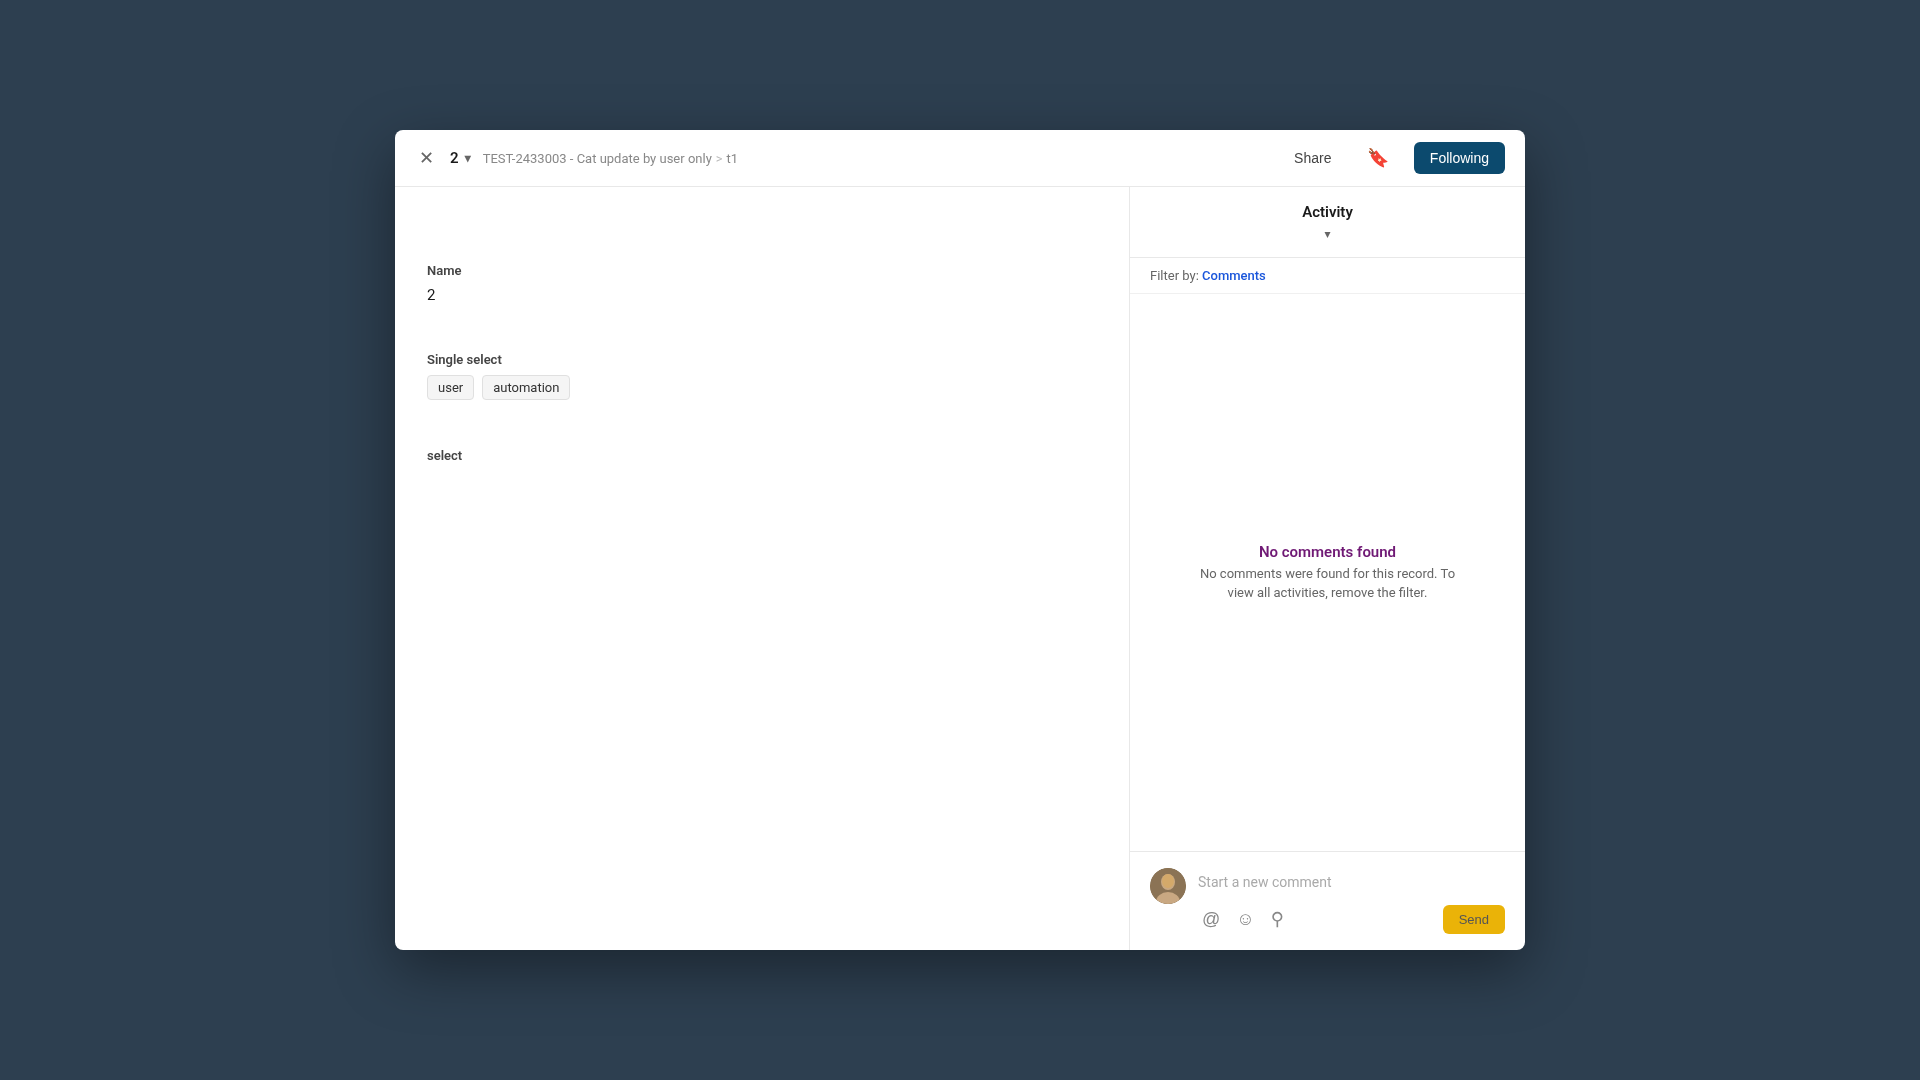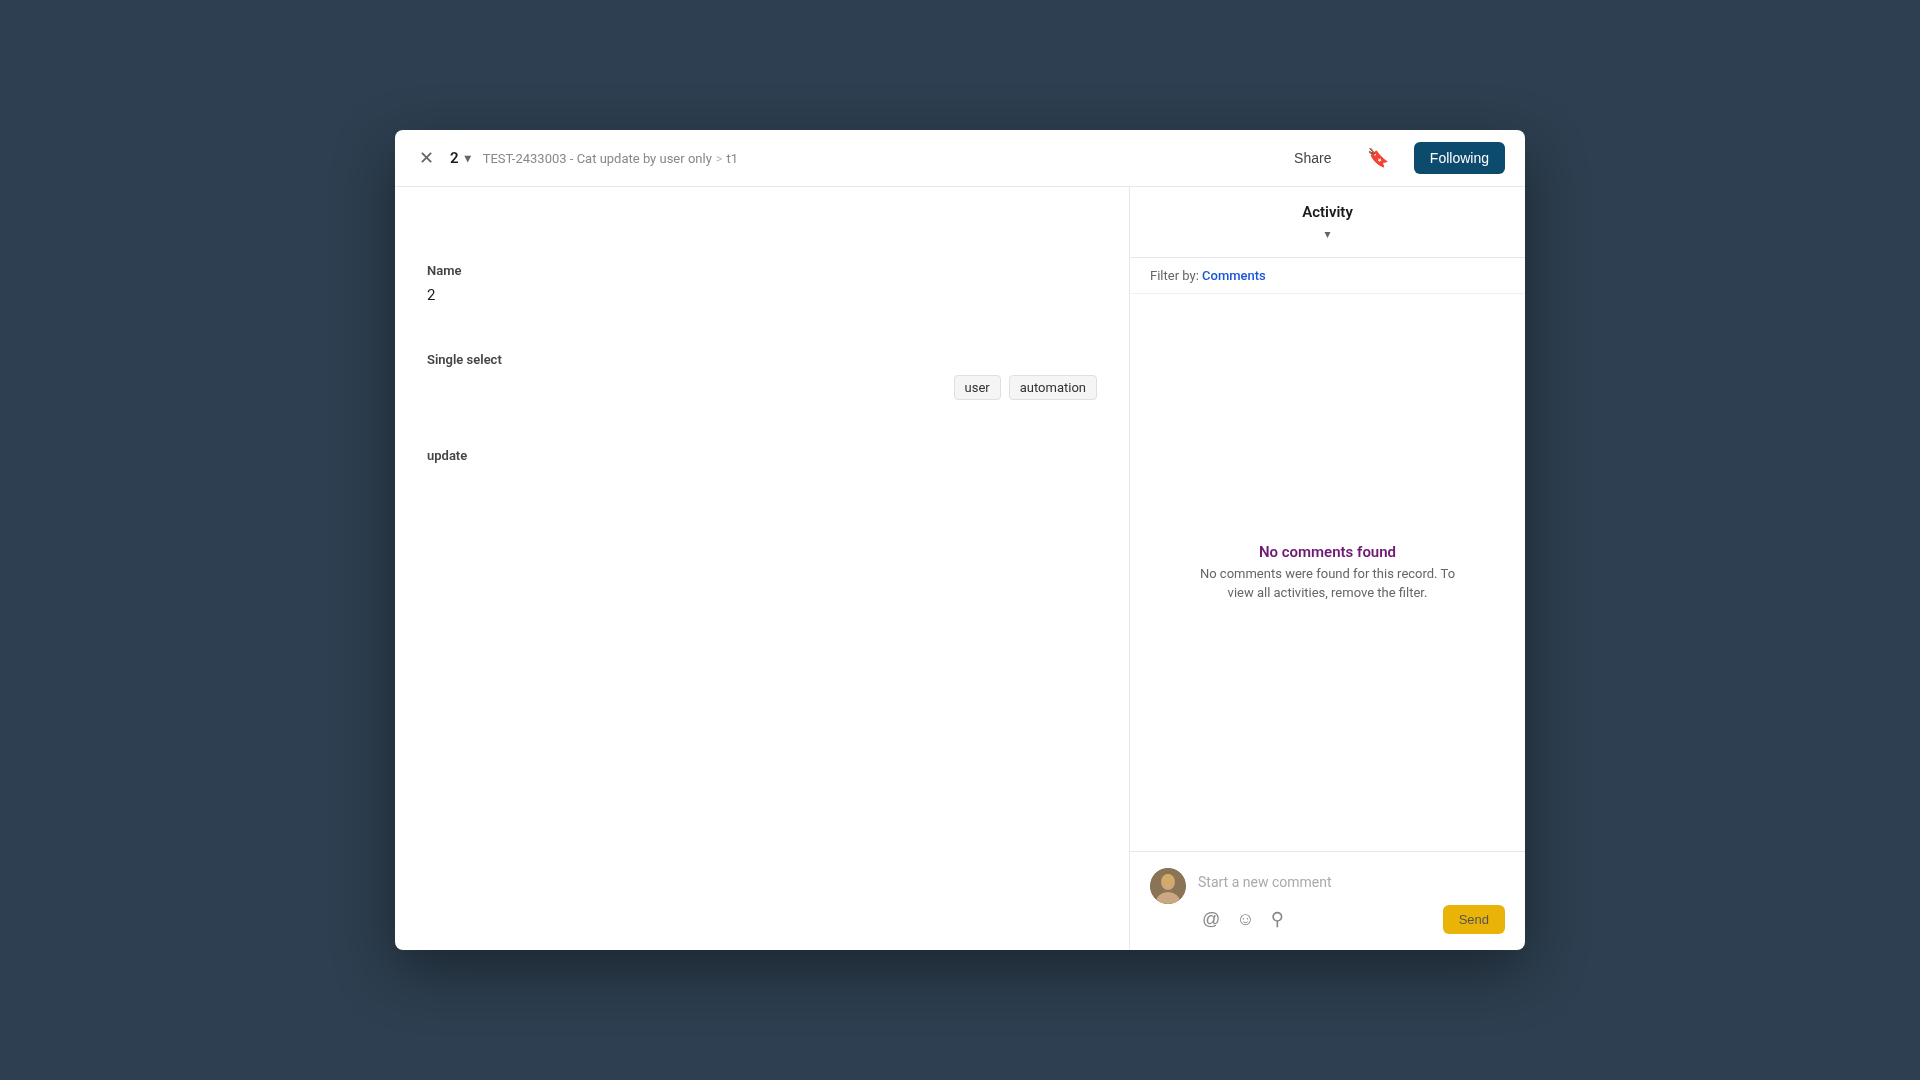--- a/index.html
+++ b/index.html
@@ -163,21 +163,20 @@
 
     .field-value {
       font-size: 15px;
       color: #1a1a1a;
     }
 
     .tag-list {
       display: flex;
       flex-wrap: wrap;
       gap: 8px;
-      justify-content: flex-end;
     }
 
     .tag {
       display: inline-block;
       background: #f5f5f5;
       border: 1px solid #e0e0e0;
       border-radius: 4px;
       padding: 4px 10px;
       font-size: 13px;
       color: #333;
@@ -368,21 +367,21 @@
 
         <div class="field-section">
           <div class="field-label">Single select</div>
           <div class="tag-list">
             <span class="tag">user</span>
             <span class="tag">automation</span>
           </div>
         </div>
 
         <div class="field-section">
-          <div class="field-label">update</div>
+          <div class="field-label">select</div>
         </div>
 
       </div>
 
       <div class="activity-panel">
 
         <div class="activity-header">
           <span class="activity-title">Activity</span>
           <span class="activity-chevron">▾</span>
         </div>

